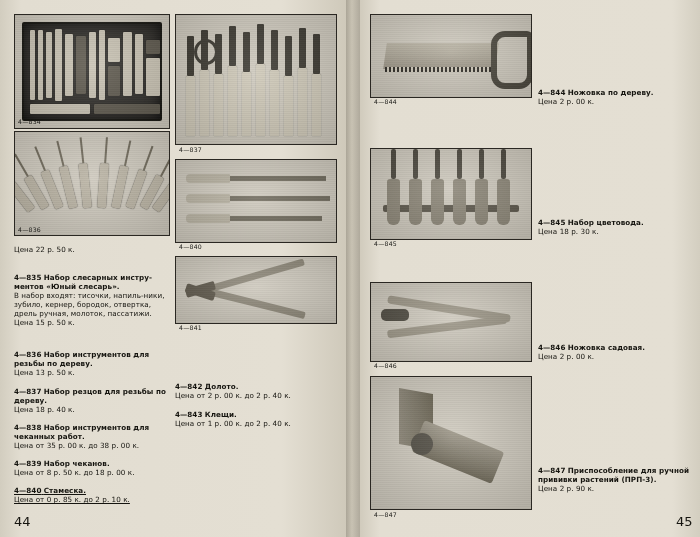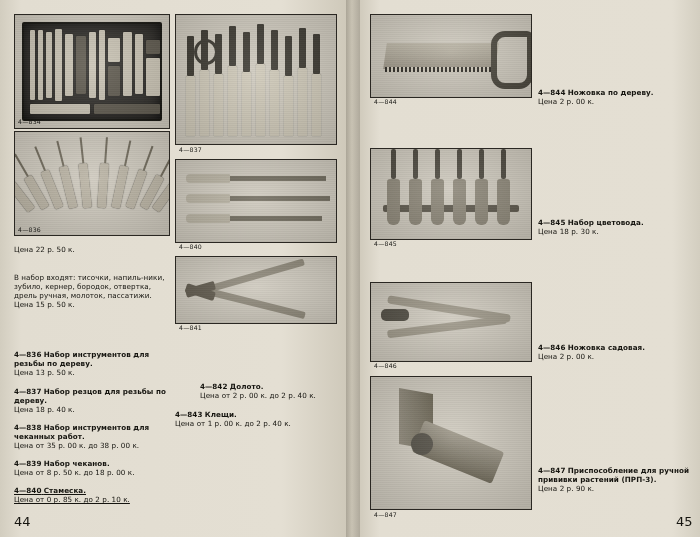--- a/index.html
+++ b/index.html
@@ -212,20 +212,22 @@
         <div class="vign"></div>
     </div>
   </div>
   <div class="cap" style="left:179px;top:324px;">4—841</div>
 
   <div class="txt" style="left:14px;top:245px;width:152px;">
     <div>Цена 22 р. 50 к.</div>
   </div>
 
   <div class="txt" style="left:14px;top:273px;width:152px;">
+    <div><b>4—835</b>
+      <b>Набор слесарных инстру-ментов «Юный слесарь».</b></div>
     <div>В набор входят: тисочки, напиль-ники, зубило, кернер, бородок, отвертка, дрель ручная, молоток, пассатижи.</div>
     <div>Цена 15 р. 50 к.</div>
   </div>
 
   <div class="txt" style="left:14px;top:350px;width:152px;">
     <div><b>4—836</b>
       <b>Набор инструментов для резьбы по дереву.</b></div>
     <div>Цена 13 р. 50 к.</div>
   </div>
 
@@ -247,21 +249,21 @@
     <div>Цена от 8 р. 50 к. до 18 р. 00 к.</div>
   </div>
 
   <div class="txt" style="left:14px;top:486px;width:152px;text-decoration:underline;">
     <div><b>4—840</b>
       <b>Стамеска.</b></div>
     <div>Цена от 0 р. 85 к. до 2 р. 10 к.</div>
   </div>
 
 
-  <div class="txt" style="left:175px;top:382px;width:152px;margin-left:25px;">
+  <div class="txt" style="left:175px;top:382px;width:152px;">
     <div><b>4—842</b>
       <b>Долото.</b></div>
     <div>Цена от 2 р. 00 к. до 2 р. 40 к.</div>
   </div>
 
   <div class="txt" style="left:175px;top:410px;width:152px;">
     <div><b>4—843</b>
       <b>Клещи.</b></div>
     <div>Цена от 1 р. 00 к. до 2 р. 40 к.</div>
   </div>

